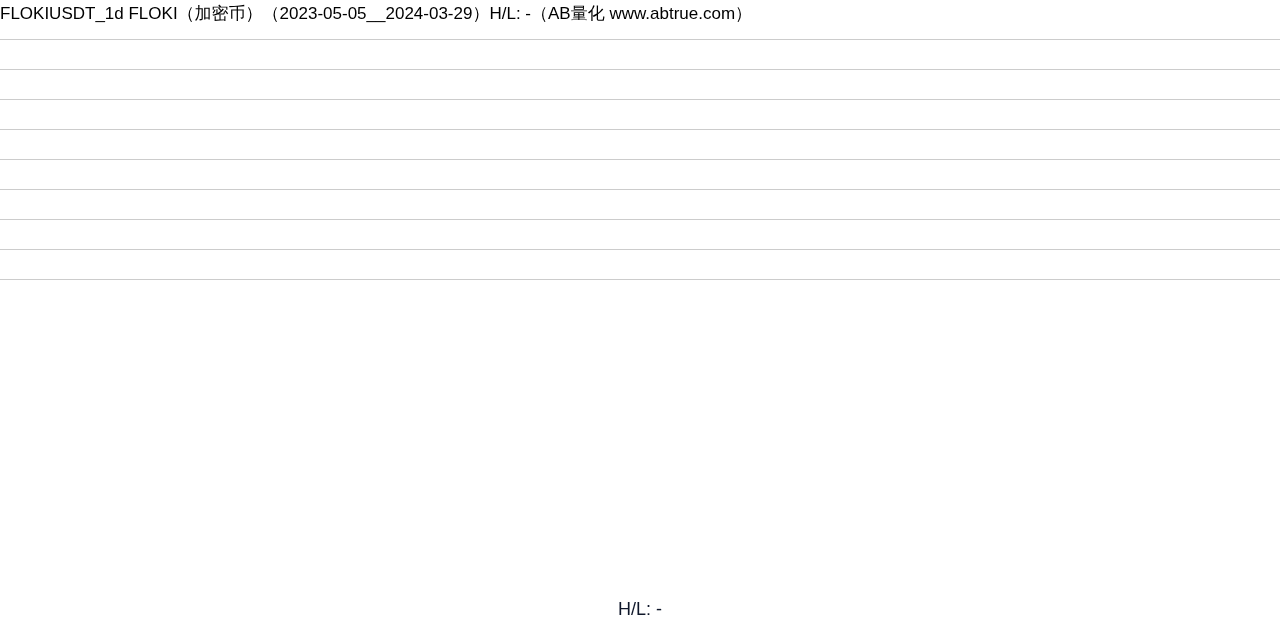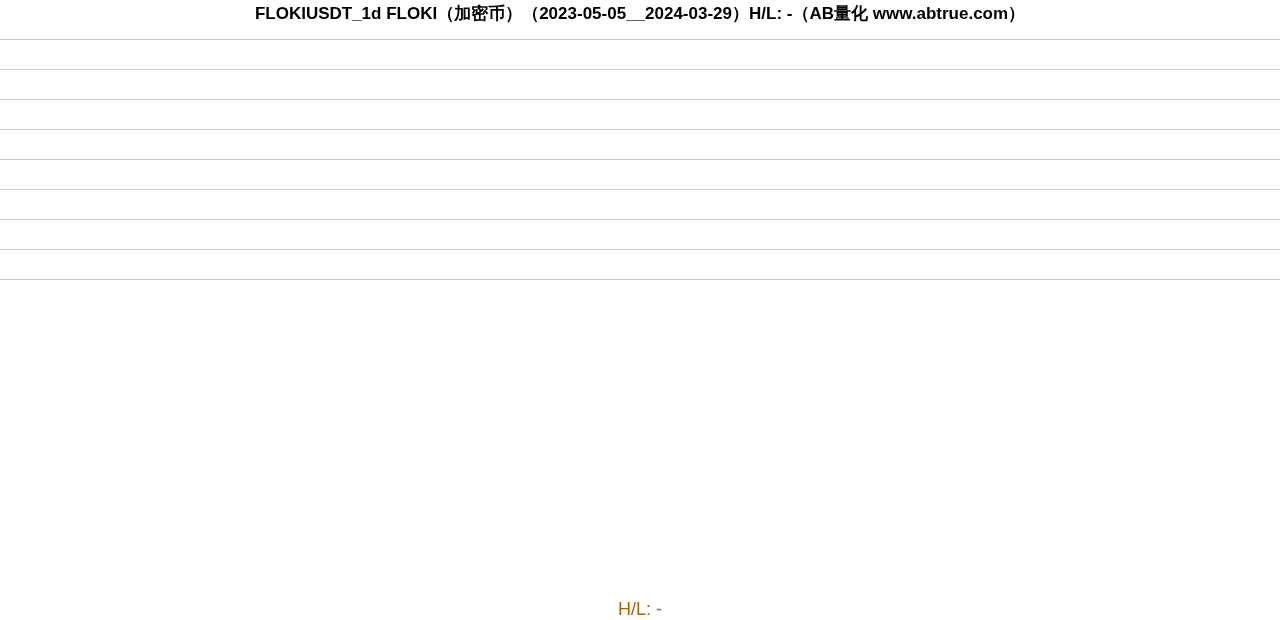--- a/index.html
+++ b/index.html
@@ -13,24 +13,23 @@
       background: #ffffff;
       font-family: Arial, "Microsoft YaHei", sans-serif;
       position: relative;
       overflow: hidden;
     }
     .title {
       position: absolute;
       top: 2px;
       left: 0;
       right: 0;
-      text-align: center;
       font-size: 17px;
       color: #000000;
-      font-weight: bold;
+      font-weight: normal;
     }
     .gridlines {
       position: absolute;
       top: 0;
       left: 0;
       right: 0;
       height: 600px;
     }
     .gridline {
       position: absolute;
@@ -39,21 +38,21 @@
       height: 1px;
       background: #cccccc;
     }
     .footer-label {
       position: absolute;
       bottom: 0px;
       left: 0;
       right: 0;
       text-align: center;
       font-size: 18px;
-      color: #a16207;
+      color: #0f172a;
     }
   </style>
 </head>
 <body>
 
 <div class="title">FLOKIUSDT_1d FLOKI（加密币）（2023-05-05__2024-03-29）H/L: -（AB量化  www.abtrue.com）</div>
 
 <div class="gridlines">
   <div class="gridline" style="top:39px"></div>
   <div class="gridline" style="top:69px"></div>

